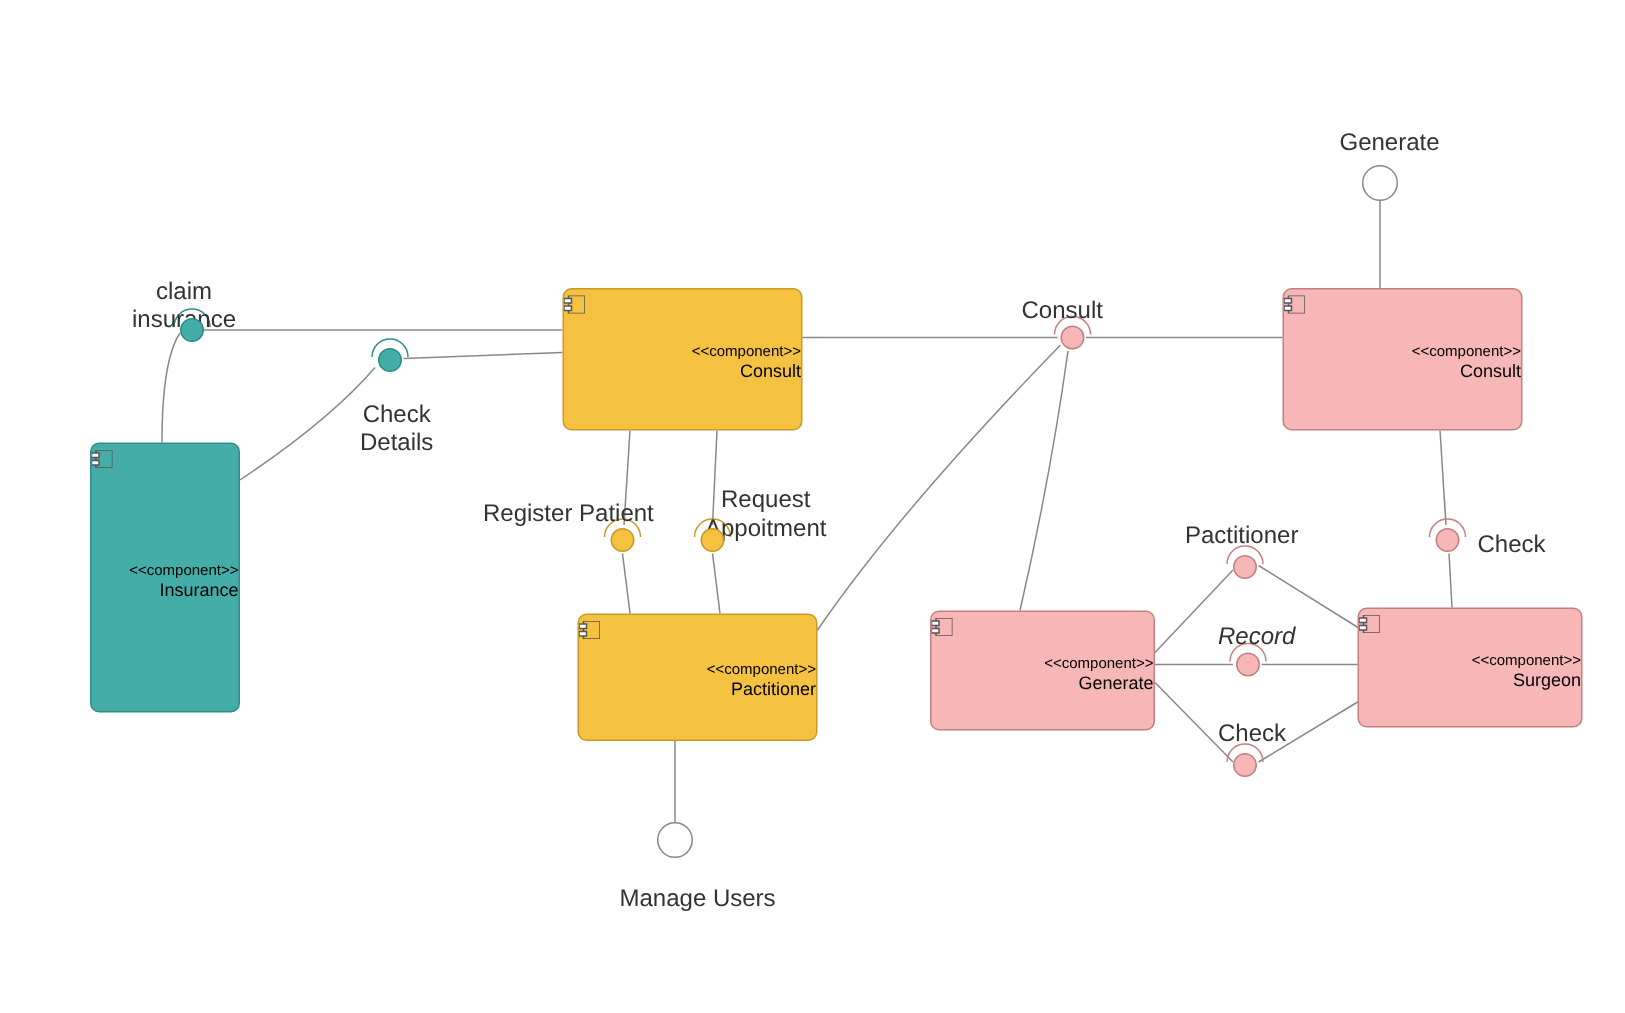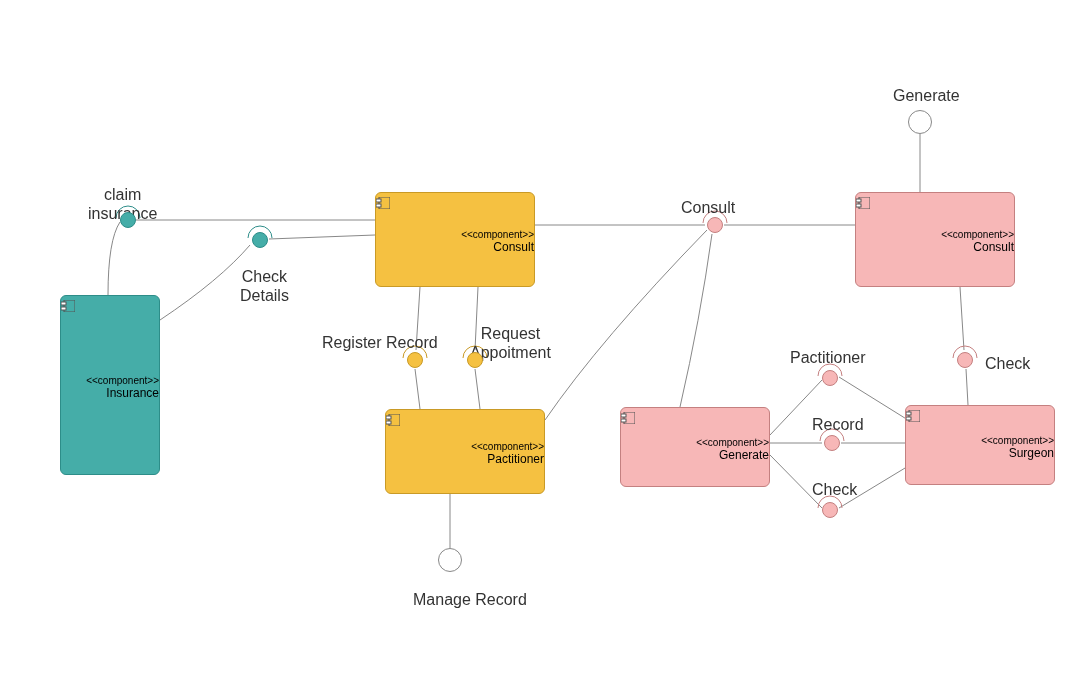--- a/index.html
+++ b/index.html
@@ -149,29 +149,29 @@
       <rect x="0" y="7" width="5" height="3" fill="#fff" stroke="#555"></rect>
     </svg>
   <span class="stereo">&lt;&lt;component&gt;&gt;</span>
   <span>Consult</span>
 </div>
 
 <div id="lbl-claim" class="label" style="left: 65px; top: 185px; margin-left: 23px;">claim
 insurance</div>
 <div id="lbl-checkDetails" class="label" style="left: 240px; top: 267px;">Check
 Details</div>
-<div id="lbl-registerPatient" class="label" style="left: 322px; top: 333px;">Register Record</div>
+<div id="lbl-registerPatient" class="label" style="left: 322px; top: 333px;">Register Patient</div>
 <div id="lbl-requestAppt" class="label" style="left: 470px; top: 324px;">Request
 Appoitment</div>
-<div id="lbl-manageUsers" class="label" style="left: 413px; top: 590px;">Manage Record</div>
+<div id="lbl-manageUsers" class="label" style="left: 413px; top: 590px;">Manage Users</div>
 <div id="lbl-consult" class="label" style="left: 648px; top: 198px; margin-left: 33px;">Consult</div>
 <div id="lbl-generate" class="label" style="left: 893px; top: 86px;">Generate</div>
 <div id="lbl-checkReport" class="label" style="left: 985px; top: 354px;">Check</div>
 <div id="lbl-prescription" class="label" style="left: 790px; top: 348px;">Pactitioner</div>
-<div id="lbl-record" class="label" style="left: 812px; top: 415px;">Record</div>
+<div id="lbl-record" class="label" style="left: 812px; top: 415px; font-style: italic;">Record</div>
 <div id="lbl-checkTS" class="label" style="left: 812px; top: 480px;">Check</div>
 
 <div class="port" style="left: 120px; top: 212px; width: 16px; height: 16px; background: rgb(69, 173, 168); border: 1.5px solid rgb(45, 141, 137);"></div>
 <div class="port" style="left: 252px; top: 232px; width: 16px; height: 16px; background: rgb(69, 173, 168); border: 1.5px solid rgb(45, 141, 137);"></div>
 <div class="port" style="left: 407px; top: 352px; width: 16px; height: 16px; background: rgb(245, 193, 65); border: 1.5px solid rgb(201, 154, 38);"></div>
 <div class="port" style="left: 467px; top: 352px; width: 16px; height: 16px; background: rgb(245, 193, 65); border: 1.5px solid rgb(201, 154, 38);"></div>
 <div class="port" style="left: 438px; top: 548px; width: 24px; height: 24px; background: rgb(255, 255, 255); border: 1.5px solid rgb(136, 136, 136);"></div>
 <div class="port" style="left: 707px; top: 217px; width: 16px; height: 16px; background: rgb(247, 183, 183); border: 1.5px solid rgb(196, 128, 128);"></div>
 <div class="port" style="left: 908px; top: 110px; width: 24px; height: 24px; background: rgb(255, 255, 255); border: 1.5px solid rgb(136, 136, 136);"></div>
 <div class="port" style="left: 957px; top: 352px; width: 16px; height: 16px; background: rgb(247, 183, 183); border: 1.5px solid rgb(196, 128, 128);"></div>

